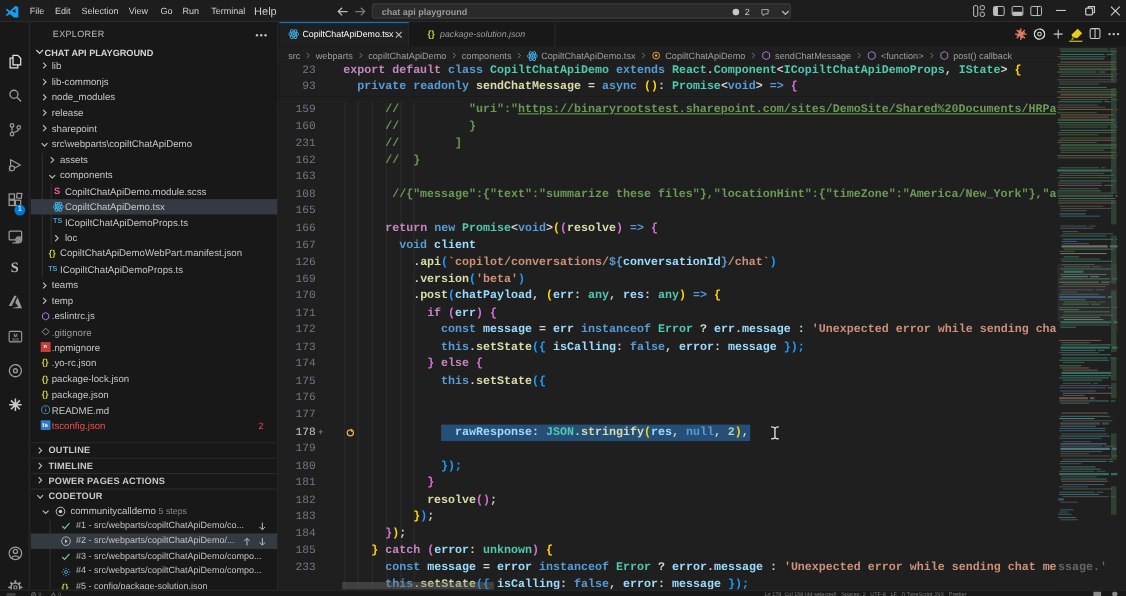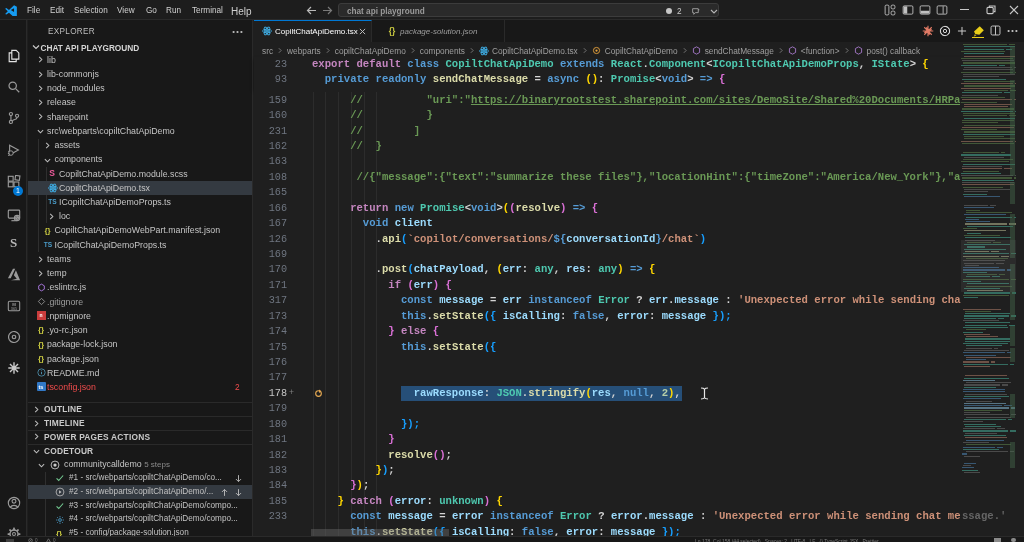--- a/index.html
+++ b/index.html
@@ -519,25 +519,26 @@
     <div class="abs gut" style="left:0;top:81.8px;width:33px;color:#6f7681">108</div>
     <div class="abs code" style="left:58px;top:81.8px"><span style="color:#6a9955">       //{"message":{"text":"summarize these files"},"locationHint":{"timeZone":"America/New_York"},"additionalContext"</span></div>
     <div class="abs gut" style="left:0;top:97.2px;width:33px;color:#6f7681">165</div>
     <div class="abs gut" style="left:0;top:112.6px;width:33px;color:#6f7681">166</div>
     <div class="abs code" style="left:58px;top:112.6px"><span style="color:#d4d4d4">      </span><span style="color:#c586c0">return </span><span style="color:#569cd6">new </span><span style="color:#4ec9b0">Promise</span><span style="color:#d4d4d4">&lt;</span><span style="color:#569cd6">void</span><span style="color:#d4d4d4">&gt;</span><span style="color:#ffd700">(</span><span style="color:#da70d6">(</span><span style="color:#dcdcaa">resolve</span><span style="color:#da70d6">)</span><span style="color:#569cd6"> =&gt;</span><span style="color:#da70d6"> {</span></div>
     <div class="abs gut" style="left:0;top:128.0px;width:33px;color:#6f7681">167</div>
     <div class="abs code" style="left:58px;top:128.0px"><span style="color:#d4d4d4">        </span><span style="color:#569cd6">void </span><span style="color:#9cdcfe">client</span></div>
     <div class="abs gut" style="left:0;top:143.5px;width:33px;color:#6f7681">126</div>
     <div class="abs code" style="left:58px;top:143.5px"><span style="color:#d4d4d4">          .</span><span style="color:#dcdcaa">api</span><span style="color:#179fff">(</span><span style="color:#ce9178">`copilot/conversations/</span><span style="color:#569cd6">${</span><span style="color:#9cdcfe">conversationId</span><span style="color:#569cd6">}</span><span style="color:#ce9178">/chat`</span><span style="color:#179fff">)</span></div>
     <div class="abs gut" style="left:0;top:158.9px;width:33px;color:#6f7681">169</div>
+    <div class="abs code" style="left:58px;top:158.9px"><span style="color:#d4d4d4">          .</span><span style="color:#dcdcaa">version</span><span style="color:#179fff">(</span><span style="color:#ce9178">'beta'</span><span style="color:#179fff">)</span></div>
     <div class="abs gut" style="left:0;top:174.3px;width:33px;color:#6f7681">170</div>
     <div class="abs code" style="left:58px;top:174.3px"><span style="color:#d4d4d4">          .</span><span style="color:#dcdcaa">post</span><span style="color:#179fff">(</span><span style="color:#9cdcfe">chatPayload</span><span style="color:#d4d4d4">, </span><span style="color:#ffd700">(</span><span style="color:#9cdcfe">err</span><span style="color:#d4d4d4">: </span><span style="color:#4ec9b0">any</span><span style="color:#d4d4d4">, </span><span style="color:#9cdcfe">res</span><span style="color:#d4d4d4">: </span><span style="color:#4ec9b0">any</span><span style="color:#ffd700">)</span><span style="color:#569cd6"> =&gt;</span><span style="color:#ffd700"> {</span></div>
     <div class="abs gut" style="left:0;top:189.8px;width:33px;color:#6f7681">171</div>
     <div class="abs code" style="left:58px;top:189.8px"><span style="color:#d4d4d4">            </span><span style="color:#c586c0">if </span><span style="color:#da70d6">(</span><span style="color:#9cdcfe">err</span><span style="color:#da70d6">)</span><span style="color:#da70d6"> {</span></div>
-    <div class="abs gut" style="left:0;top:205.2px;width:33px;color:#6f7681">317</div>
+    <div class="abs gut" style="left:0;top:205.2px;width:33px;color:#6f7681">172</div>
     <div class="abs code" style="left:58px;top:205.2px"><span style="color:#d4d4d4">              </span><span style="color:#569cd6">const </span><span style="color:#9cdcfe">message</span><span style="color:#d4d4d4"> = </span><span style="color:#9cdcfe">err</span><span style="color:#569cd6"> instanceof </span><span style="color:#4ec9b0">Error</span><span style="color:#d4d4d4"> ? </span><span style="color:#9cdcfe">err</span><span style="color:#d4d4d4">.</span><span style="color:#9cdcfe">message</span><span style="color:#d4d4d4"> : </span><span style="color:#ce9178">'Unexpected error while sending chat message.'</span></div>
     <div class="abs gut" style="left:0;top:220.6px;width:33px;color:#6f7681">173</div>
     <div class="abs code" style="left:58px;top:220.6px"><span style="color:#d4d4d4">              </span><span style="color:#569cd6">this</span><span style="color:#d4d4d4">.</span><span style="color:#dcdcaa">setState</span><span style="color:#179fff">({</span><span style="color:#d4d4d4"> </span><span style="color:#9cdcfe">isCalling</span><span style="color:#d4d4d4">: </span><span style="color:#569cd6">false</span><span style="color:#d4d4d4">, </span><span style="color:#9cdcfe">error</span><span style="color:#d4d4d4">: </span><span style="color:#9cdcfe">message</span><span style="color:#179fff"> });</span></div>
     <div class="abs gut" style="left:0;top:236.0px;width:33px;color:#6f7681">174</div>
     <div class="abs code" style="left:58px;top:236.0px"><span style="color:#d4d4d4">            </span><span style="color:#da70d6">}</span><span style="color:#c586c0"> else</span><span style="color:#da70d6"> {</span></div>
     <div class="abs gut" style="left:0;top:251.5px;width:33px;color:#6f7681">175</div>
     <div class="abs code" style="left:58px;top:251.5px"><span style="color:#d4d4d4">              </span><span style="color:#569cd6">this</span><span style="color:#d4d4d4">.</span><span style="color:#dcdcaa">setState</span><span style="color:#179fff">({</span></div>
     <div class="abs gut" style="left:0;top:266.9px;width:33px;color:#6f7681">176</div>
     <div class="abs gut" style="left:0;top:282.3px;width:33px;color:#6f7681">177</div>
     <div class="abs gut" style="left:0;top:297.8px;width:33px;color:#c6c6c6">178</div>

